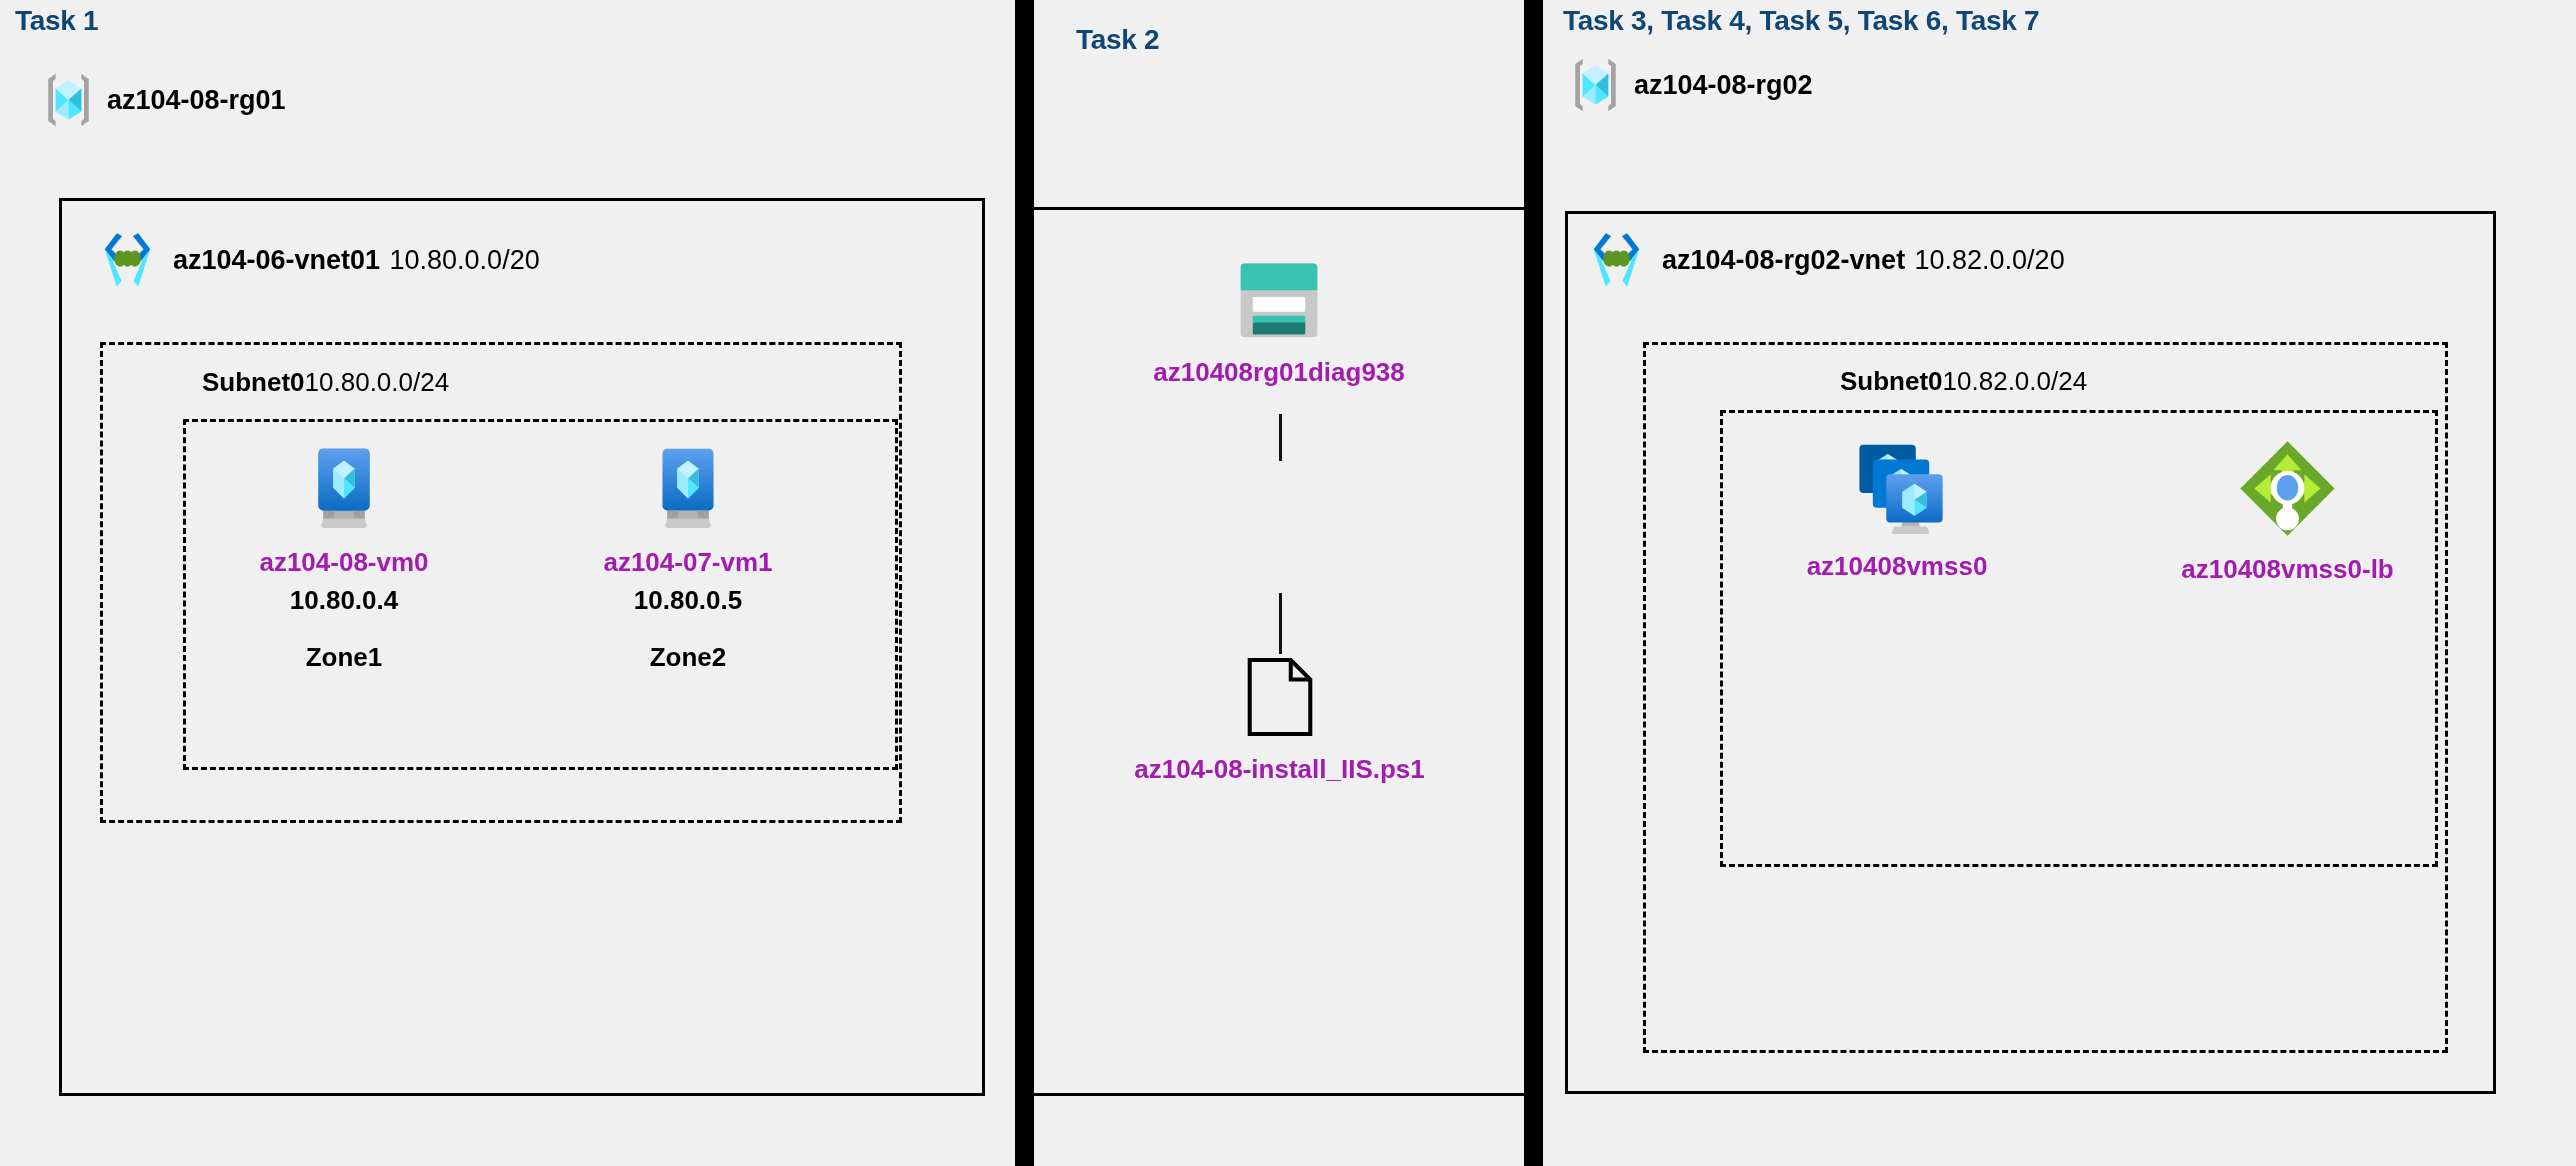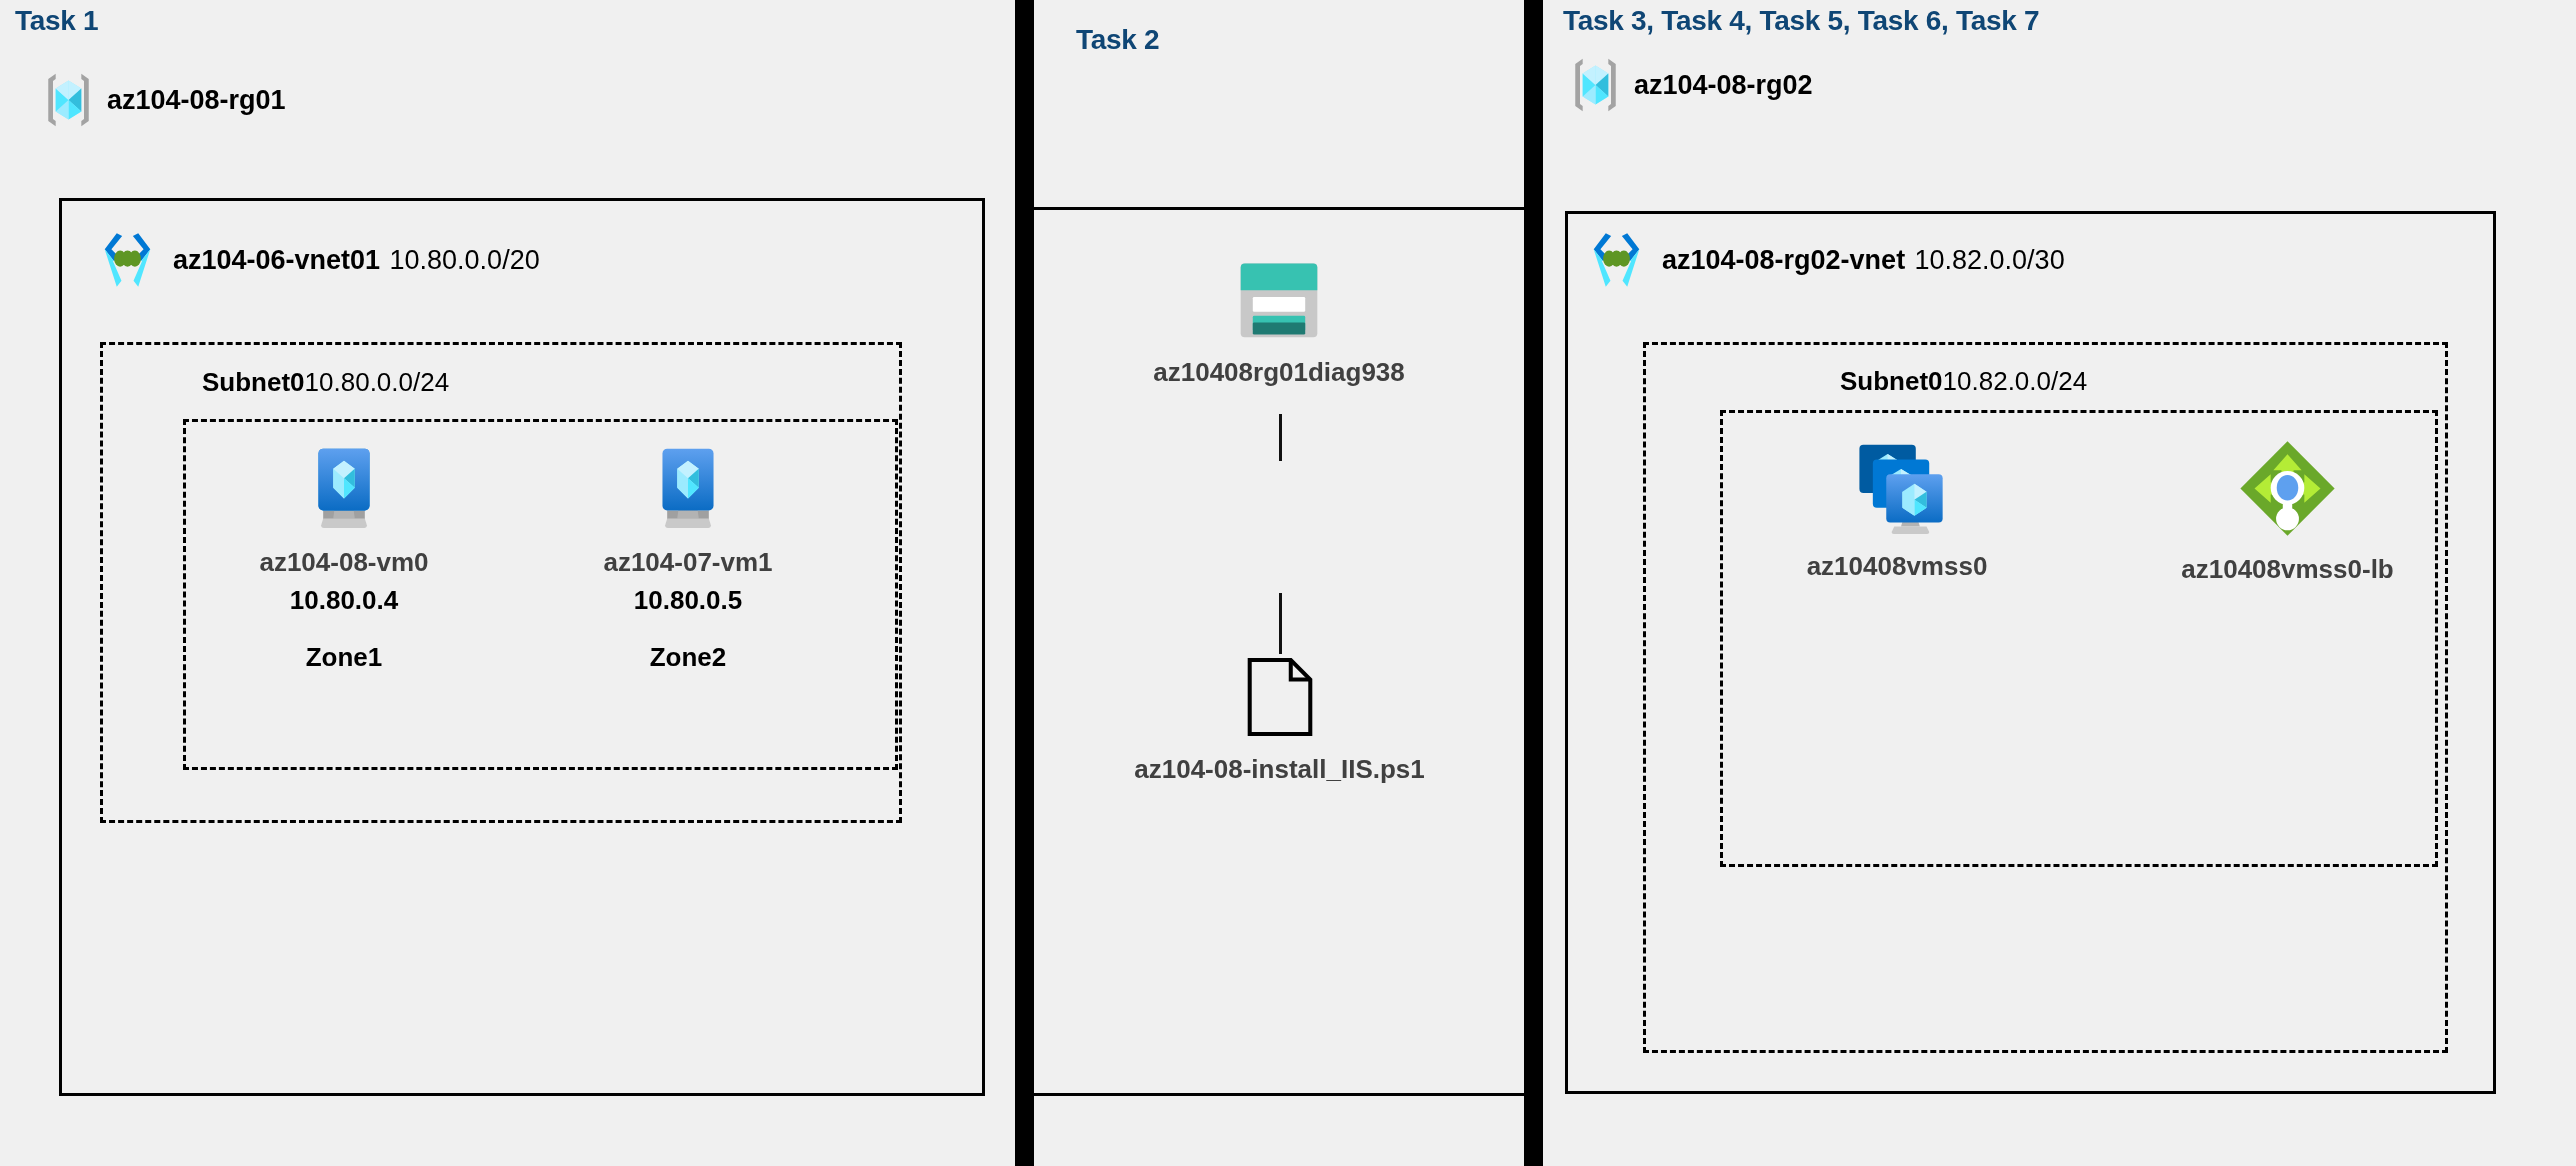--- a/index.html
+++ b/index.html
@@ -82,21 +82,21 @@
   .node {
     position: absolute;
     display: flex;
     flex-direction: column;
     align-items: center;
     text-align: center;
   }
   .node .caption {
     font-weight: bold;
     font-size: 26px;
-    color: #404040;
+    color: #a21caf;
     white-space: nowrap;
     margin-top: 15px;
   }
   .node .sub-caption {
     font-weight: bold;
     font-size: 26px;
     color: #000;
     white-space: nowrap;
     margin-top: 6.7px;
   }
@@ -291,21 +291,21 @@
         <path d="M34 6 L16 30 L30 48 L36 40 L26 30 L42 10 Z" fill="#0078d4"></path>
         <path d="M30 48 L16 30 L34 86 L41 77 L28 47 Z" fill="#50e6ff"></path>
         <path d="M66 6 L84 30 L70 48 L64 40 L74 30 L58 10 Z" fill="#0078d4"></path>
         <path d="M70 48 L84 30 L66 86 L59 77 L72 47 Z" fill="#50e6ff"></path>
         <ellipse cx="39" cy="44" rx="9" ry="12" fill="#5e9624"></ellipse>
         <ellipse cx="61" cy="44" rx="9" ry="12" fill="#5e9624"></ellipse>
         <ellipse cx="50" cy="44" rx="9" ry="12" fill="#5e9624"></ellipse>
       </svg>
     </span>
     <span class="hdr-name">az104-08-rg02-vnet</span>
-    <span class="hdr-cidr">10.82.0.0/30</span>
+    <span class="hdr-cidr">10.82.0.0/20</span>
   </div>
 
   <div class="dashed-box" style="left:100px; top:342px; width:805px; height:711px;"></div>
 
   <div class="subnet-label" style="left:297px; top:366px;">
     <b>Subnet0</b><span>10.82.0.0/24</span>
   </div>
 
   <div class="dashed-box" style="left:177px; top:410px; width:718px; height:457px;"></div>
 

